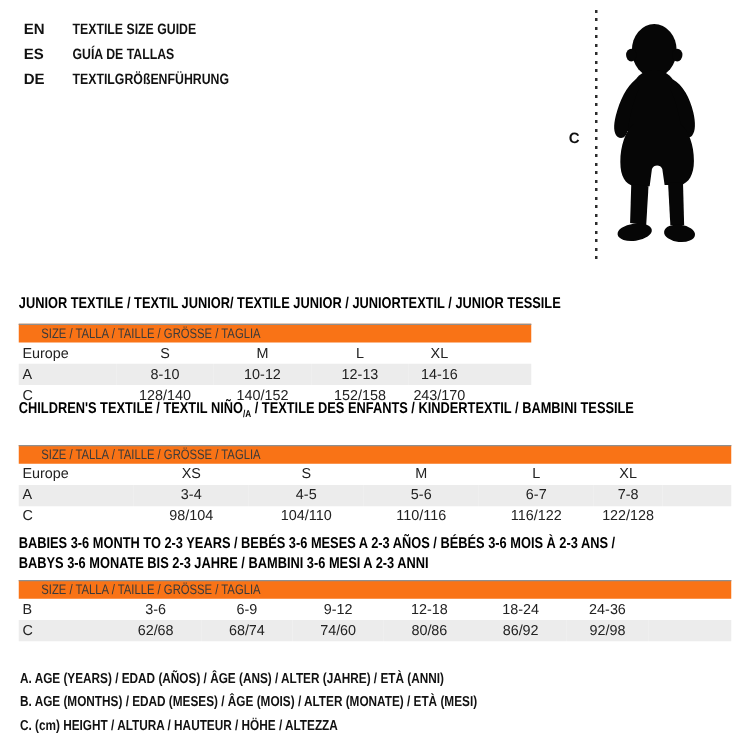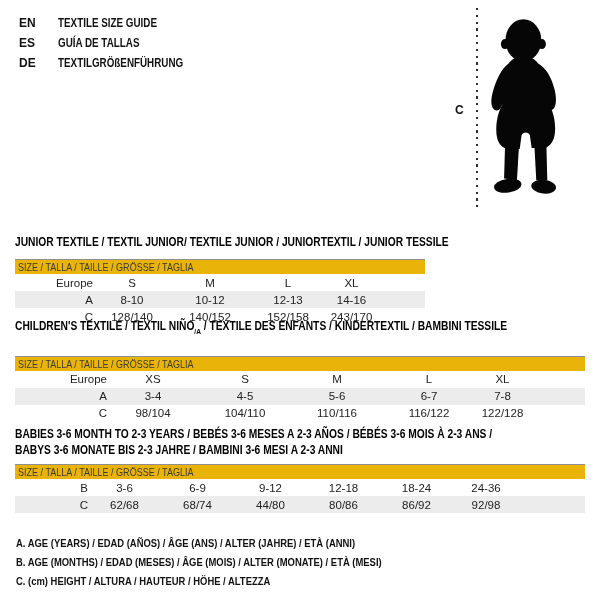--- a/index.html
+++ b/index.html
@@ -29,25 +29,25 @@
   .sec-babies{top:426px;}
   .tbl-title{font-weight:bold;font-size:12.5px;color:#000;}
   .title-line{line-height:16px;}
   .tbl-title sub{font-size:8px;}
   .sec-junior  .twrap{margin-top:9px;}
   .sec-children .twrap{margin-top:16px;}
   .sec-babies  .twrap{margin-top:6px;}
   .sec-junior  .twrap{width:410px;}
   .sec-children .twrap,.sec-babies .twrap{width:570px;}
 
-  .size-bar{height:14px;line-height:14px;background:#eab308;border-top:1px solid #8f8f8f;
-    padding-left:3px;font-size:11px;color:#3a3a3a;}
+  .size-bar{height:14px;line-height:14px;background:#f97316;border-top:1px solid #8f8f8f;
+    padding-left:18px;font-size:11px;color:#3a3a3a;}
   table{border-collapse:collapse;table-layout:fixed;width:100%;}
   td{height:17px;padding:0;font-size:11.5px;color:#222;text-align:center;vertical-align:middle;}
-  td.lbl{text-align:right;padding-left:3px;}
+  td.lbl{text-align:left;padding-left:3px;}
   tbody tr:nth-child(even){background:#ececec;}
   col.c-label{width:46px;}
   .sec-junior  col.c-data{width:78px;}
   .sec-children col.c-data{width:92px;}
   .sec-babies  col.c-data{width:73px;}
 
   
   .footnotes{position:absolute;left:16px;top:533px;}
   .footnote{font-weight:bold;font-size:11.5px;line-height:17.2px;color:#111;}
 </style>
@@ -202,21 +202,21 @@
               <td class="val">9-12</td>
               <td class="val">12-18</td>
               <td class="val">18-24</td>
               <td class="val">24-36</td>
               <td class="spacer"></td>
             </tr>
             <tr>
               <td class="lbl">C</td>
               <td class="val">62/68</td>
               <td class="val">68/74</td>
-              <td class="val">44/80</td>
+              <td class="val">74/60</td>
               <td class="val">80/86</td>
               <td class="val">86/92</td>
               <td class="val">92/98</td>
               <td class="spacer"></td>
             </tr>
           </tbody>
         </table>
     </div>
   </section>
 

